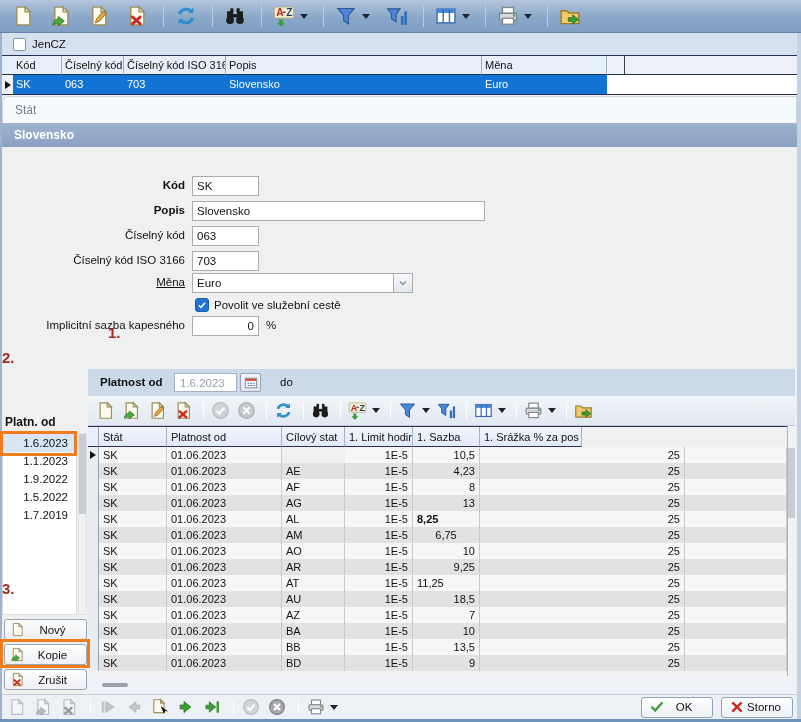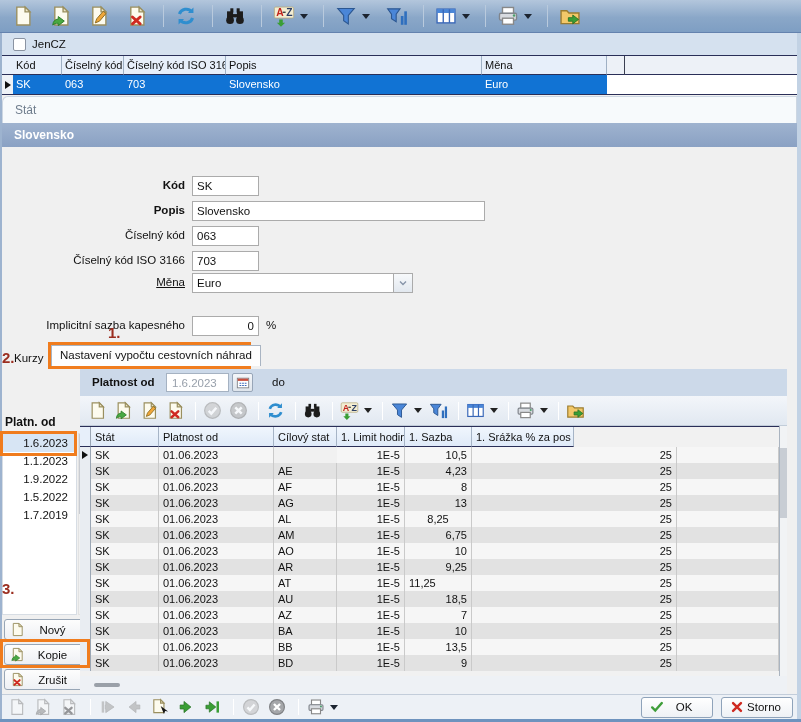--- a/index.html
+++ b/index.html
@@ -83,21 +83,21 @@
   .vscroll{position:absolute;left:76px;top:20px;width:9px;height:182px;background:#f1f1f1;border:1px solid #e2e2e2;}
   .vthumb{position:absolute;left:0;top:0;width:7px;height:80px;background:#c9ccd2;}
   .hl-box{position:absolute;border:3px solid #f07c1d;z-index:30;pointer-events:none;}
   .side-btn{position:absolute;left:2px;width:83px;height:21px;display:flex;align-items:center;
     background:linear-gradient(#fdfdfd,#eef0f4);border:1px solid #98a6b6;border-radius:3px;font-size:11.5px;}
   .side-btn svg{width:15px;height:15px;margin-left:5px;}
   .side-btn .blabel{flex:1;text-align:center;padding-right:6px;}
   .side-btn.disbtn{background:transparent;border-color:transparent;color:#8e8e8e;align-items:center;}
 
   
-  .main-area{position:absolute;left:80px;top:369px;width:707px;height:325px;background:#f9a8d4;padding-left:11px;}
+  .main-area{position:absolute;left:88px;top:369px;width:707px;height:325px;background:#f9a8d4;padding-left:11px;}
   .filter-bar{position:absolute;left:0;top:0;width:707px;height:27px;background:#ccd9e9;}
   .pf-label{position:absolute;left:12px;top:7px;font-weight:bold;font-size:11.5px;}
   .pf-field{position:absolute;left:86px;top:4px;width:63px;height:19px;background:#fff;border:1px solid #a5b2c2;
     color:#98a0ab;font-size:11.5px;padding:3px 0 0 5px;}
   .pf-cal{position:absolute;left:152px;top:4px;width:21px;height:19px;background:linear-gradient(#f4f6f9,#dfe5ec);
     border:1px solid #98a6b8;border-radius:2px;display:flex;align-items:center;justify-content:center;}
   .pf-cal svg{width:14px;height:14px;}
   .pf-do{position:absolute;left:192px;top:7px;font-size:11.5px;}
   .rates-toolbar{position:absolute;left:0;top:27px;width:707px;height:30px;
     background:linear-gradient(#f3f6fa,#e1e8f1);border-bottom:1px solid #c2cdd9;
@@ -329,33 +329,35 @@
       <span class="flabel ul">Měna</span>
       <span class="field combo" style="width:221px;">
         <span class="cval">Euro</span>
         <span class="cbtn">
           <svg viewBox="0 0 16 16">
               <path d="M4 6l4 4 4-4" fill="none" stroke="#8694a8" stroke-width="1.8"></path>
             </svg>
         </span>
       </span>
     </div>
+    <div class="frow" style="top:150px;">
+      <span class="chkbox">
+        <svg viewBox="0 0 16 16">
+            <path d="M3 8.5l3.2 3.4L13 4.5" fill="none" stroke="#fff" stroke-width="2.4"></path>
+          </svg>
+      </span>
+      <span class="chklabel">Povolit ve služební cestě</span>
+    </div>
     <div class="frow" style="top:169px;">
       <span class="flabel">Implicitní sazba kapesného</span>
       <span class="field num" style="width:67px;">0</span>
       <span class="suffix">%</span>
     </div>
   </div>
 
-  <div class="tabs-row">
-    <span class="tab tab-plain">Kurzy</span>
-    <span class="tab-active-wrap">
-      <span class="tab-active">Nastavení vypočtu cestovních náhrad</span>
-    </span>
-  </div>
 
   <div class="ann" style="left:108px;top:324px;">1.</div>
   <div class="ann" style="left:2px;top:349px;">2.</div>
   <div class="ann" style="left:2px;top:580px;">3.</div>
 
   <div class="left-panel">
     <div class="vheader">Platn. od</div>
     <div class="vlist">
         <div class="vitem sel">1.6.2023</div>
         <div class="vitem">1.1.2023</div>
@@ -626,31 +628,31 @@
             <div class="cell" style="width: 67px; text-align: right;">13</div>
             <div class="cell" style="width: 205px; text-align: right;">25</div>
             <div class="cell" style="width: 102px; text-align: left;"></div>
           </div>
           <div class="trow even">
             <div class="gcell" style="width:11px"></div>
             <div class="cell" style="width: 68px; text-align: left;">SK</div>
             <div class="cell" style="width: 115px; text-align: left;">01.06.2023</div>
             <div class="cell" style="width: 63px; text-align: left;">AL</div>
             <div class="cell" style="width: 68px; text-align: right;">1E-5</div>
-            <div class="cell" style="width: 67px; text-align: center;">8,25</div>
+            <div class="cell" style="width: 67px; text-align: left; font-weight: bold;">8,25</div>
             <div class="cell" style="width: 205px; text-align: right;">25</div>
             <div class="cell" style="width: 102px; text-align: left;"></div>
           </div>
           <div class="trow odd">
             <div class="gcell" style="width:11px"></div>
             <div class="cell" style="width: 68px; text-align: left;">SK</div>
             <div class="cell" style="width: 115px; text-align: left;">01.06.2023</div>
             <div class="cell" style="width: 63px; text-align: left;">AM</div>
             <div class="cell" style="width: 68px; text-align: right;">1E-5</div>
-            <div class="cell" style="width: 67px; text-align: right;">6,75</div>
+            <div class="cell" style="width: 67px; text-align: center;">6,75</div>
             <div class="cell" style="width: 205px; text-align: right;">25</div>
             <div class="cell" style="width: 102px; text-align: left;"></div>
           </div>
           <div class="trow even">
             <div class="gcell" style="width:11px"></div>
             <div class="cell" style="width: 68px; text-align: left;">SK</div>
             <div class="cell" style="width: 115px; text-align: left;">01.06.2023</div>
             <div class="cell" style="width: 63px; text-align: left;">AO</div>
             <div class="cell" style="width: 68px; text-align: right;">1E-5</div>
             <div class="cell" style="width: 67px; text-align: right;">10</div>

